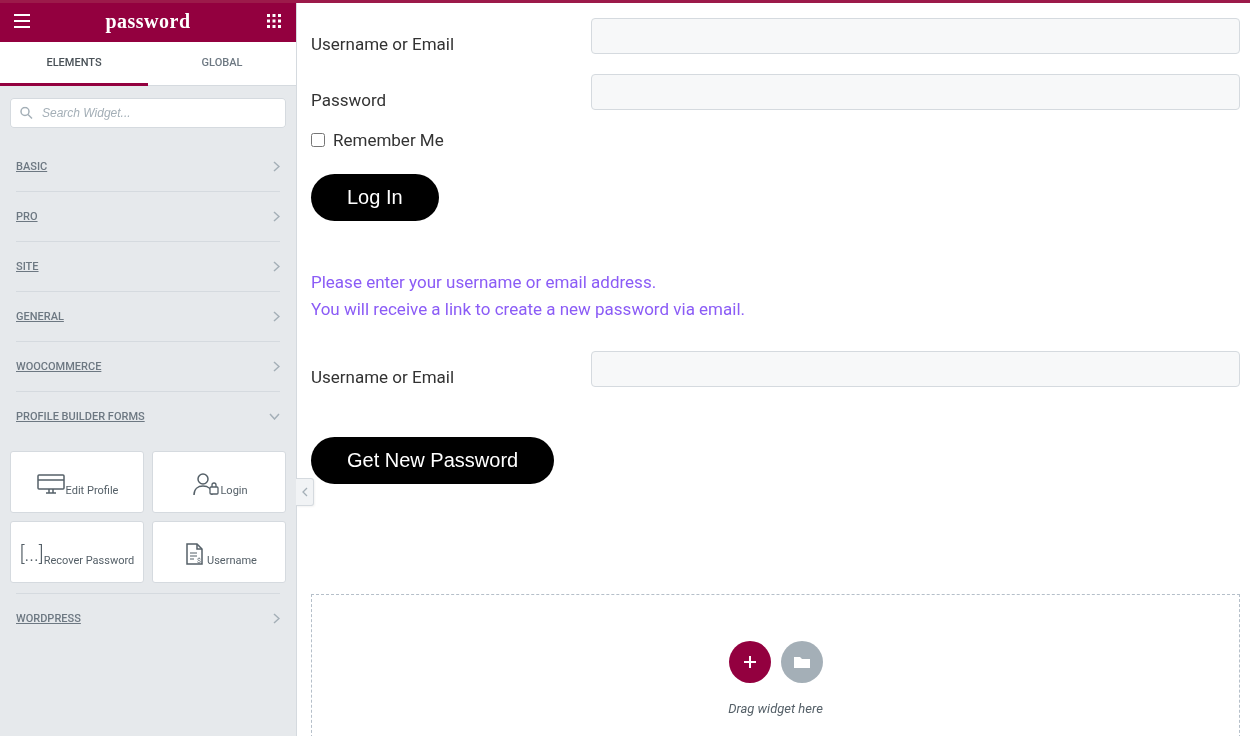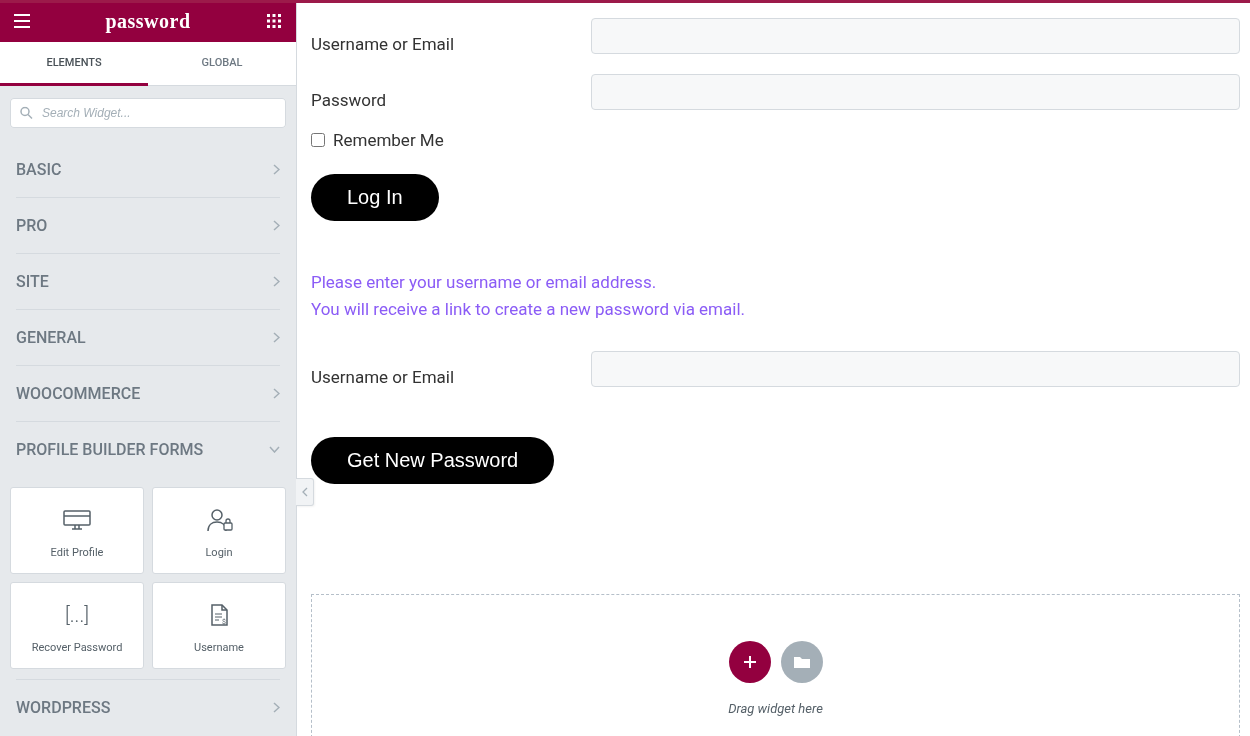--- a/index.html
+++ b/index.html
@@ -17,26 +17,26 @@
 .tabs .tab { flex: 1; text-align: center; padding: 14px 0; font-size: 11px; font-weight: 500; color: #6d7882; cursor: pointer; text-transform: uppercase; }
 .tabs .tab.active { color: #495157; border-bottom: 3px solid #93003f; margin-bottom: -1px; }
 
 .search-wrap { padding: 12px 10px 8px; }
 .search-box { position: relative; }
 .search-box input { width: 100%; height: 30px; border: none; border-radius: 4px; padding: 0 12px 0 32px; font-size: 12px; font-style: italic; color: #a4afb7; background: #fff; box-shadow: inset 0 0 0 1px #d5dadf; }
 .search-box input::placeholder { color: #a4afb7; font-style: italic; }
 .search-box .search-icon { position: absolute; left: 10px; top: 50%; transform: translateY(-50%); color: #a4afb7; }
 
 .cat-list { padding: 6px 16px 0; }
-.cat-item { display: flex; justify-content: space-between; align-items: center; padding: 18px 0; font-size: 16px; font-weight: 500; color: #6d7882; cursor: pointer; border-bottom: 1px solid #d5dadf; text-transform: uppercase; }
+.cat-item { display: flex; justify-content: space-between; align-items: center; padding: 18px 0; font-size: 11px; font-weight: 500; color: #6d7882; cursor: pointer; border-bottom: 1px solid #d5dadf; text-transform: uppercase; text-decoration: underline; }
 .cat-item:last-of-type { border-bottom: none; }
 .cat-item .chev { color: #a4afb7; }
 
 .widget-grid { display: flex; flex-wrap: wrap; gap: 8px; padding: 10px; }
-.widget-card { width: calc(50% - 4px); background: #fff; border: 1px solid #d5dadf; border-radius: 3px; display: flex; flex-direction: column; align-items: center; justify-content: center; padding: 18px 4px 14px; cursor: grab; }
+.widget-card { width: calc(50% - 4px); background: #fff; border: 1px solid #d5dadf; border-radius: 3px; display: flex; flex-direction: row; align-items: center; justify-content: center; padding: 18px 4px 14px; cursor: grab; }
 .widget-card .wicon { height: 28px; display: flex; align-items: center; justify-content: center; color: #556068; }
 .widget-card .wlabel { font-size: 11px; color: #556068; margin-top: 12px; }
 
 .collapse-handle { position: absolute; right: -18px; top: 478px; width: 18px; height: 28px; background: #f1f3f5; border: 1px solid #d5dadf; border-left: none; display: flex; align-items: center; justify-content: center; color: #a4afb7; cursor: pointer; border-radius: 0 3px 3px 0; font-size: 11px; box-shadow: 1px 1px 2px rgba(0,0,0,0.05); }
 
 
 .canvas { flex: 1; padding: 10px 10px 0 14px; overflow: hidden; }
 .form-row { display: flex; align-items: flex-end; margin: 8px 0 20px; }
 .form-row label { width: 280px; font-size: 17px; color: #333; }
 .form-row input[type=text], .form-row input[type=password] { flex: 1; height: 36px; border: 1px solid #d5dadf; border-radius: 4px; background: #f7f8f9; padding: 0 10px; font-size: 14px; }

